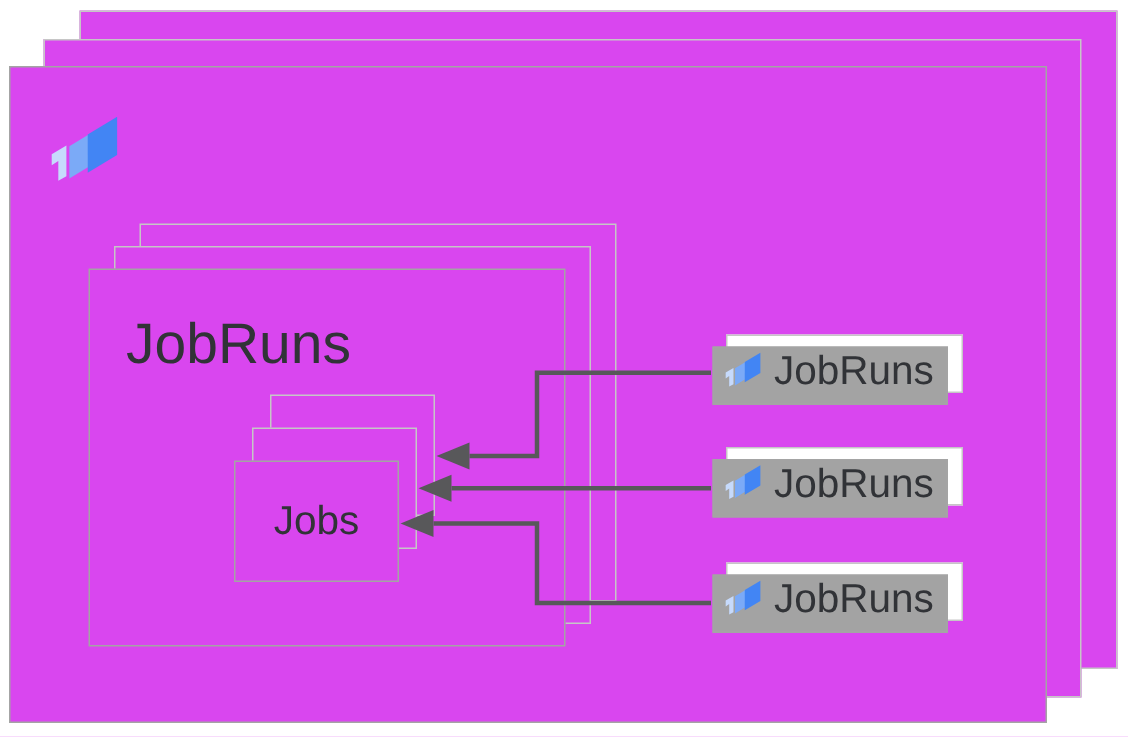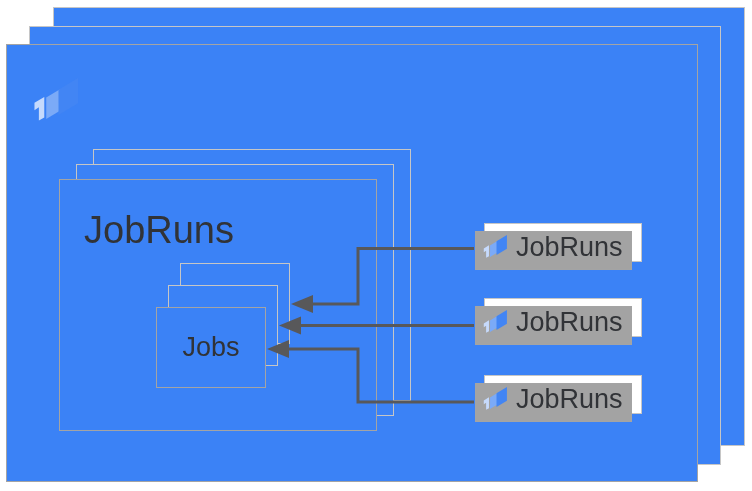--- a/index.html
+++ b/index.html
@@ -15,21 +15,21 @@
   .canvas {
     position: relative;
     width: 752px;
     height: 491px;
     background: #ffffff;
     font-family: "Liberation Sans", sans-serif;
     overflow: hidden;
   }
   .card {
     position: absolute;
-    background: #3b82f6;
+    background: #d946ef;
     border: 1.5px solid var(--card-border);
     box-sizing: border-box;
   }
   .card.back { border-color: var(--card-border-back); }
 
   
   .rollout-b2 { left: 53px; top: 7px;  width: 692px; height: 439px; }
   .rollout-b1 { left: 29px; top: 26px; width: 692px; height: 439px; }
   .rollout-f  { left: 6px;  top: 44px; width: 692px; height: 438px; }
 

